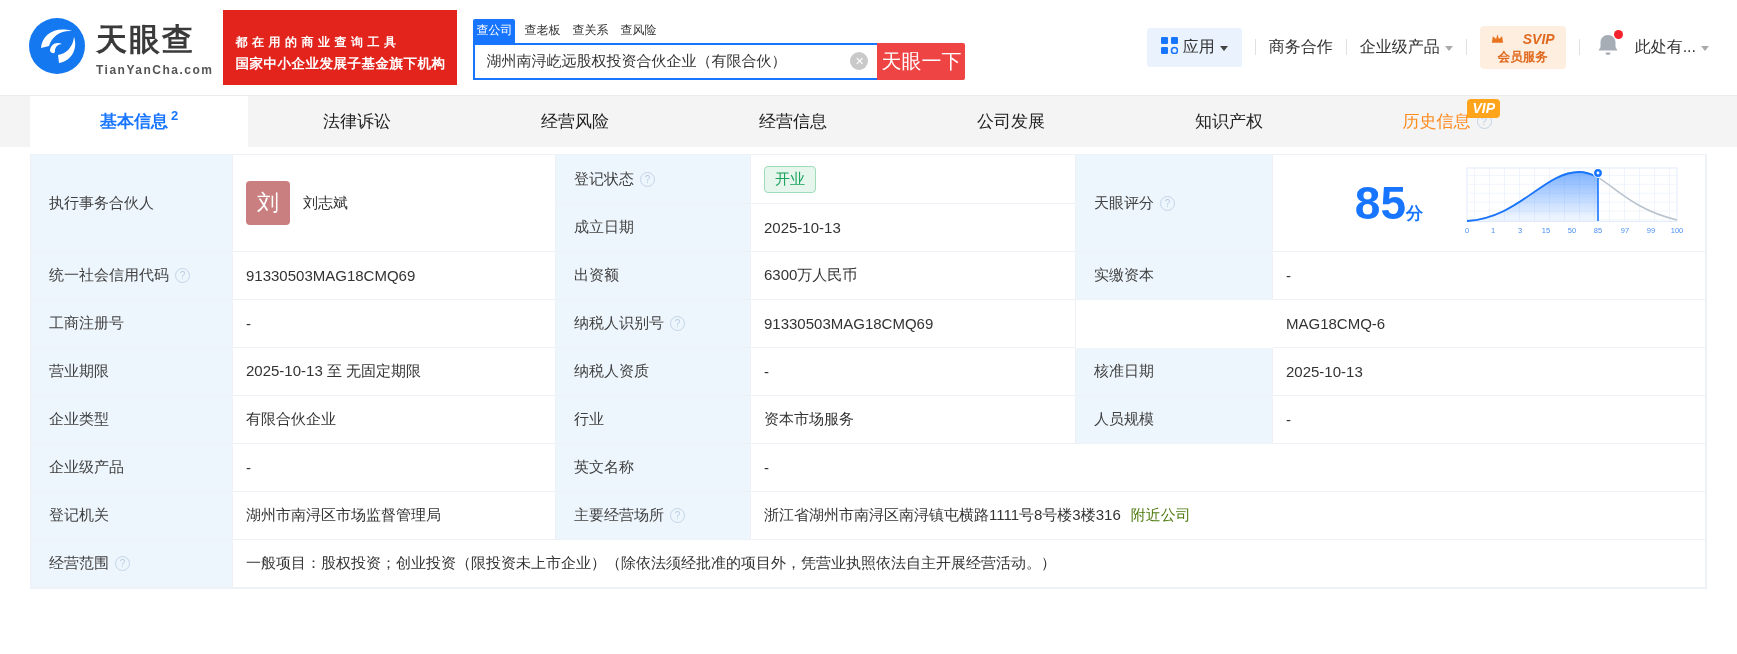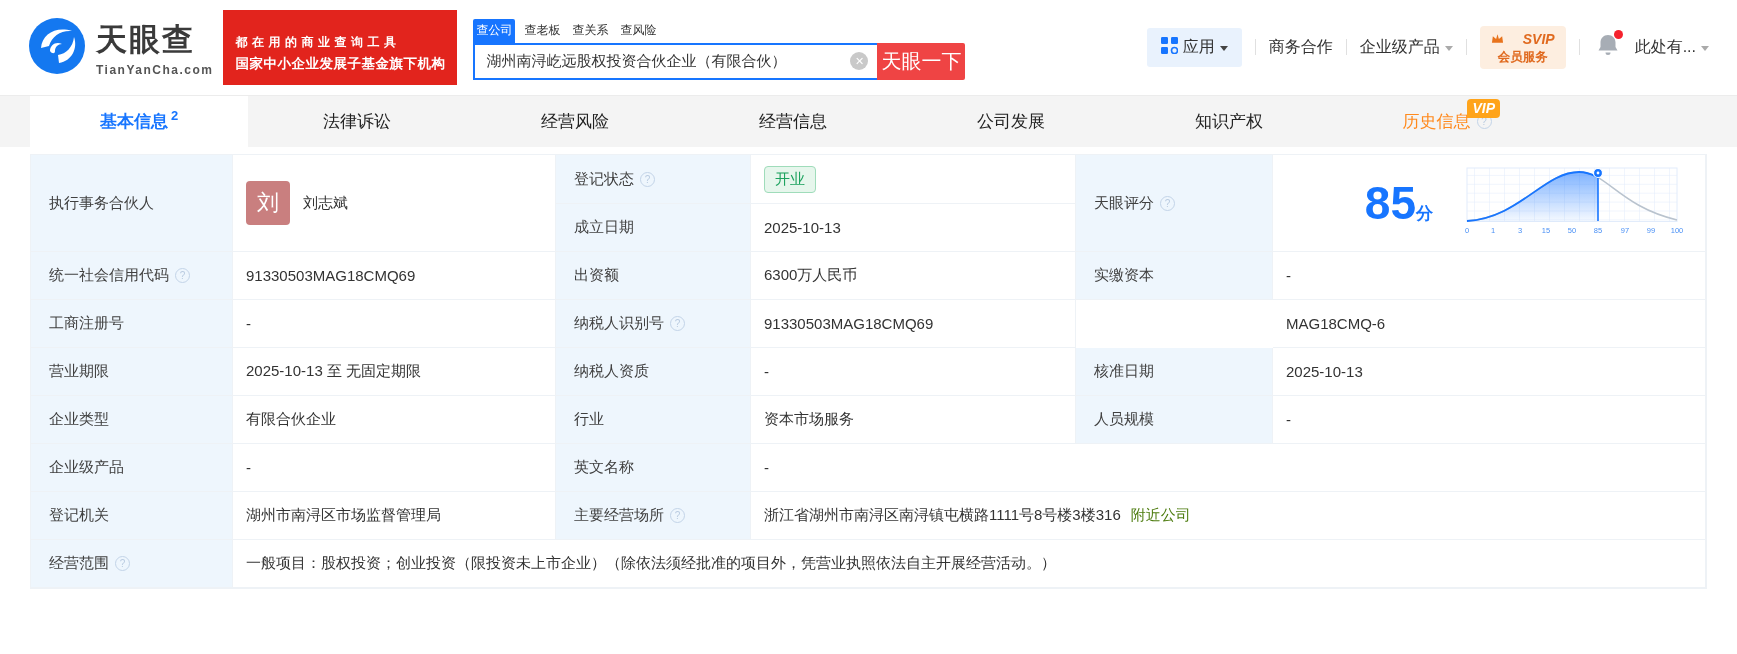--- a/index.html
+++ b/index.html
@@ -58,21 +58,21 @@
   .tbl { display:grid; grid-template-columns:202px 323px 195px 325px 197px auto;
     grid-template-rows:49px repeat(8,48px); border:1px solid #eef2f6; font-size:15px; }
   .tl, .tv { display:flex; align-items:center; padding:0 14px 0 18px;
     border-bottom:1px solid #eef2f6; border-right:1px solid #eef2f6; }
   .tl { background:#eef6fd; color:#404040; }
   .tv { color:#333; padding-left:13px; }
   .avatar { width:44px; height:44px; border-radius:4px; background:#c97f7f; color:#fff; font-size:22px;
     display:flex; align-items:center; justify-content:center; margin-right:13px; cursor:pointer; }
   .pname { cursor:pointer; }
   .badge-open { background:#e6f6ec; border:1px solid #9fdcba; color:#1ca25e; padding:3px 10px; border-radius:4px; font-size:15px; }
-  .score-cell { justify-content:flex-end; gap:26px; padding-right:14px; }
+  .score-cell { justify-content:flex-end; gap:36px; padding-right:14px; }
   .score-num { color:#1775ff; font-weight:bold; font-size:46px; line-height:1; }
   .score-unit { color:#1775ff; font-size:17px; font-weight:bold; }
   .near-link { color:#4d7c0f; margin-left:10px; cursor:pointer; white-space:nowrap; }
 </style>
 </head>
 <body>
 
 <div class="hdr">
   <div class="logo">
     <span>

